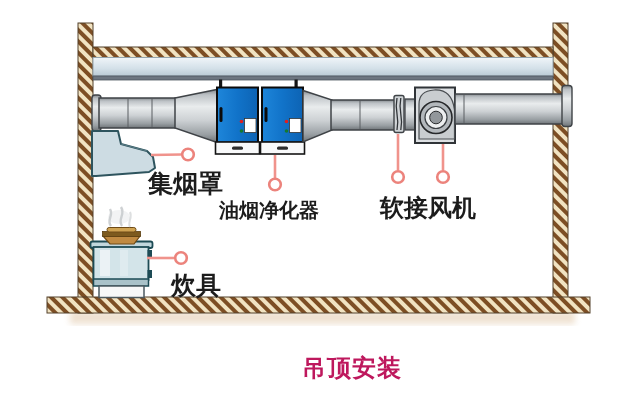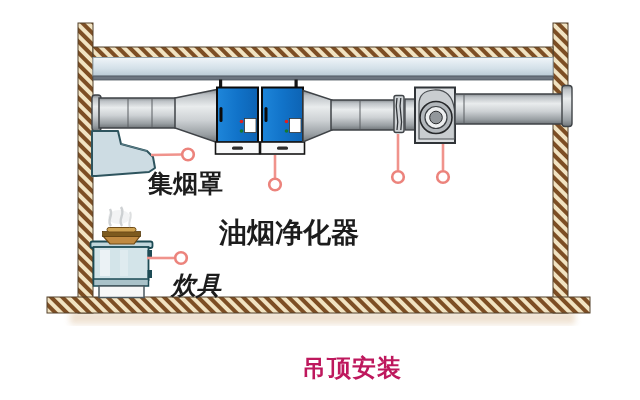--- a/index.html
+++ b/index.html
@@ -6,23 +6,23 @@
   .stage{
     position:relative;width:601px;height:400px;background:#ffffff;overflow:hidden;
     font-family:"Liberation Sans","DejaVu Sans",sans-serif;
   }
   .stage svg{position:absolute;left:0;top:0;}
   .callout-label{
     position:absolute;color:#1c1c1c;font-weight:700;white-space:nowrap;
     font-family:"Liberation Sans","DejaVu Sans",sans-serif;
   }
   .lbl-hood{left:148px;top:167px;font-size:25px;}
-  .lbl-purifier{left:219px;top:214px;font-size:28px;}
+  .lbl-purifier{left:219px;top:197px;font-size:20px;}
   .lbl-fan{left:380px;top:192px;font-size:24px;}
-  .lbl-cooker{left:171px;top:269px;font-size:25px;font-style:italic;}
+  .lbl-cooker{left:171px;top:269px;font-size:25px;}
   .diagram-title{
     position:absolute;left:302px;top:352px;font-size:24px;font-weight:700;
     color:#be185d;letter-spacing:1px;white-space:nowrap;
   }
 </style>
 </head>
 <body>
 
 <div class="stage">
 
@@ -156,15 +156,16 @@
     <circle cx="188" cy="154.5" r="5.8"></circle>
     <circle cx="275" cy="184.5" r="5.8"></circle>
     <circle cx="398" cy="177" r="5.8"></circle>
     <circle cx="443" cy="177" r="5.8"></circle>
     <circle cx="181" cy="258" r="5.8"></circle>
   </g>
 </svg>
 
   <div class="callout-label lbl-hood">集烟罩</div>
   <div class="callout-label lbl-purifier">油烟净化器</div>
+  <div class="callout-label lbl-fan">软接风机</div>
   <div class="callout-label lbl-cooker">炊具</div>
   <div class="diagram-title">吊顶安装</div>
 </div>
 
 </body></html>

